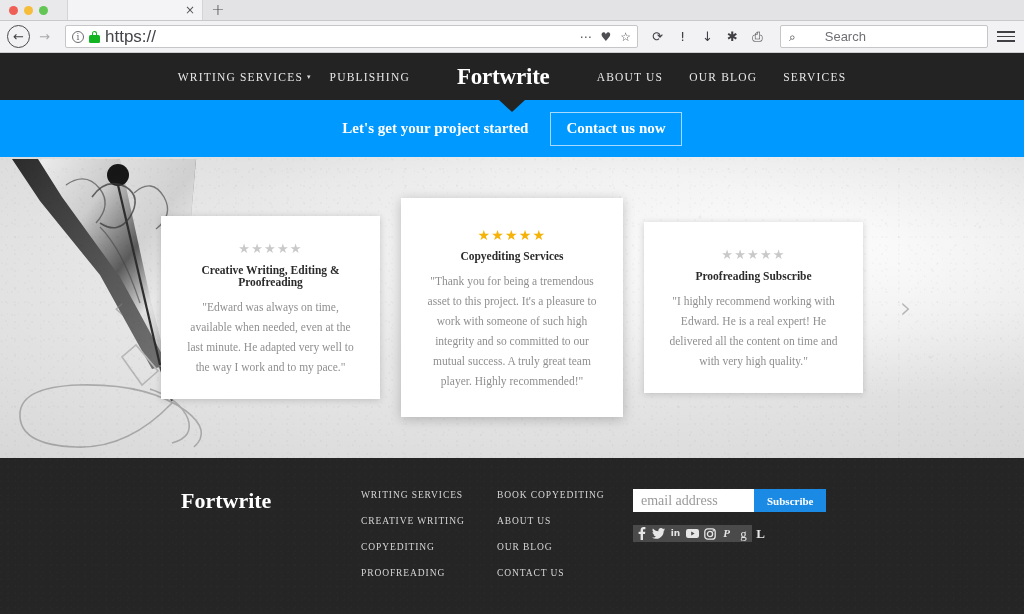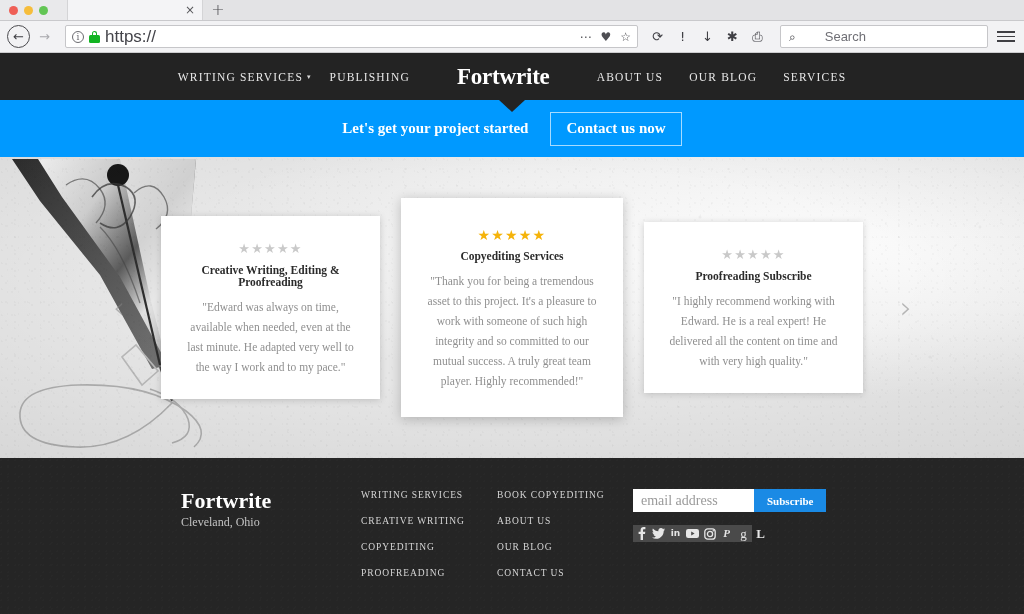--- a/index.html
+++ b/index.html
@@ -425,21 +425,20 @@
           <div class="card-title">Proofreading Subscribe</div>
           <div class="card-quote">"I highly recommend working with Edward. He is a real expert! He delivered all the content on time and with very high quality."</div>
         </div>
       </div>
     </div>
 
     <div class="footer">
       <div class="footer-inner">
         <div class="f-brand">
           <div class="f-brand-name">Fortwrite</div>
-          <div class="f-brand-city">Cleveland, Ohio</div>
         </div>
 
         <div class="f-col">
           <div class="f-link">WRITING SERVICES</div>
           <div class="f-link">CREATIVE WRITING</div>
           <div class="f-link">COPYEDITING</div>
           <div class="f-link">PROOFREADING</div>
         </div>
 
         <div class="f-col">

